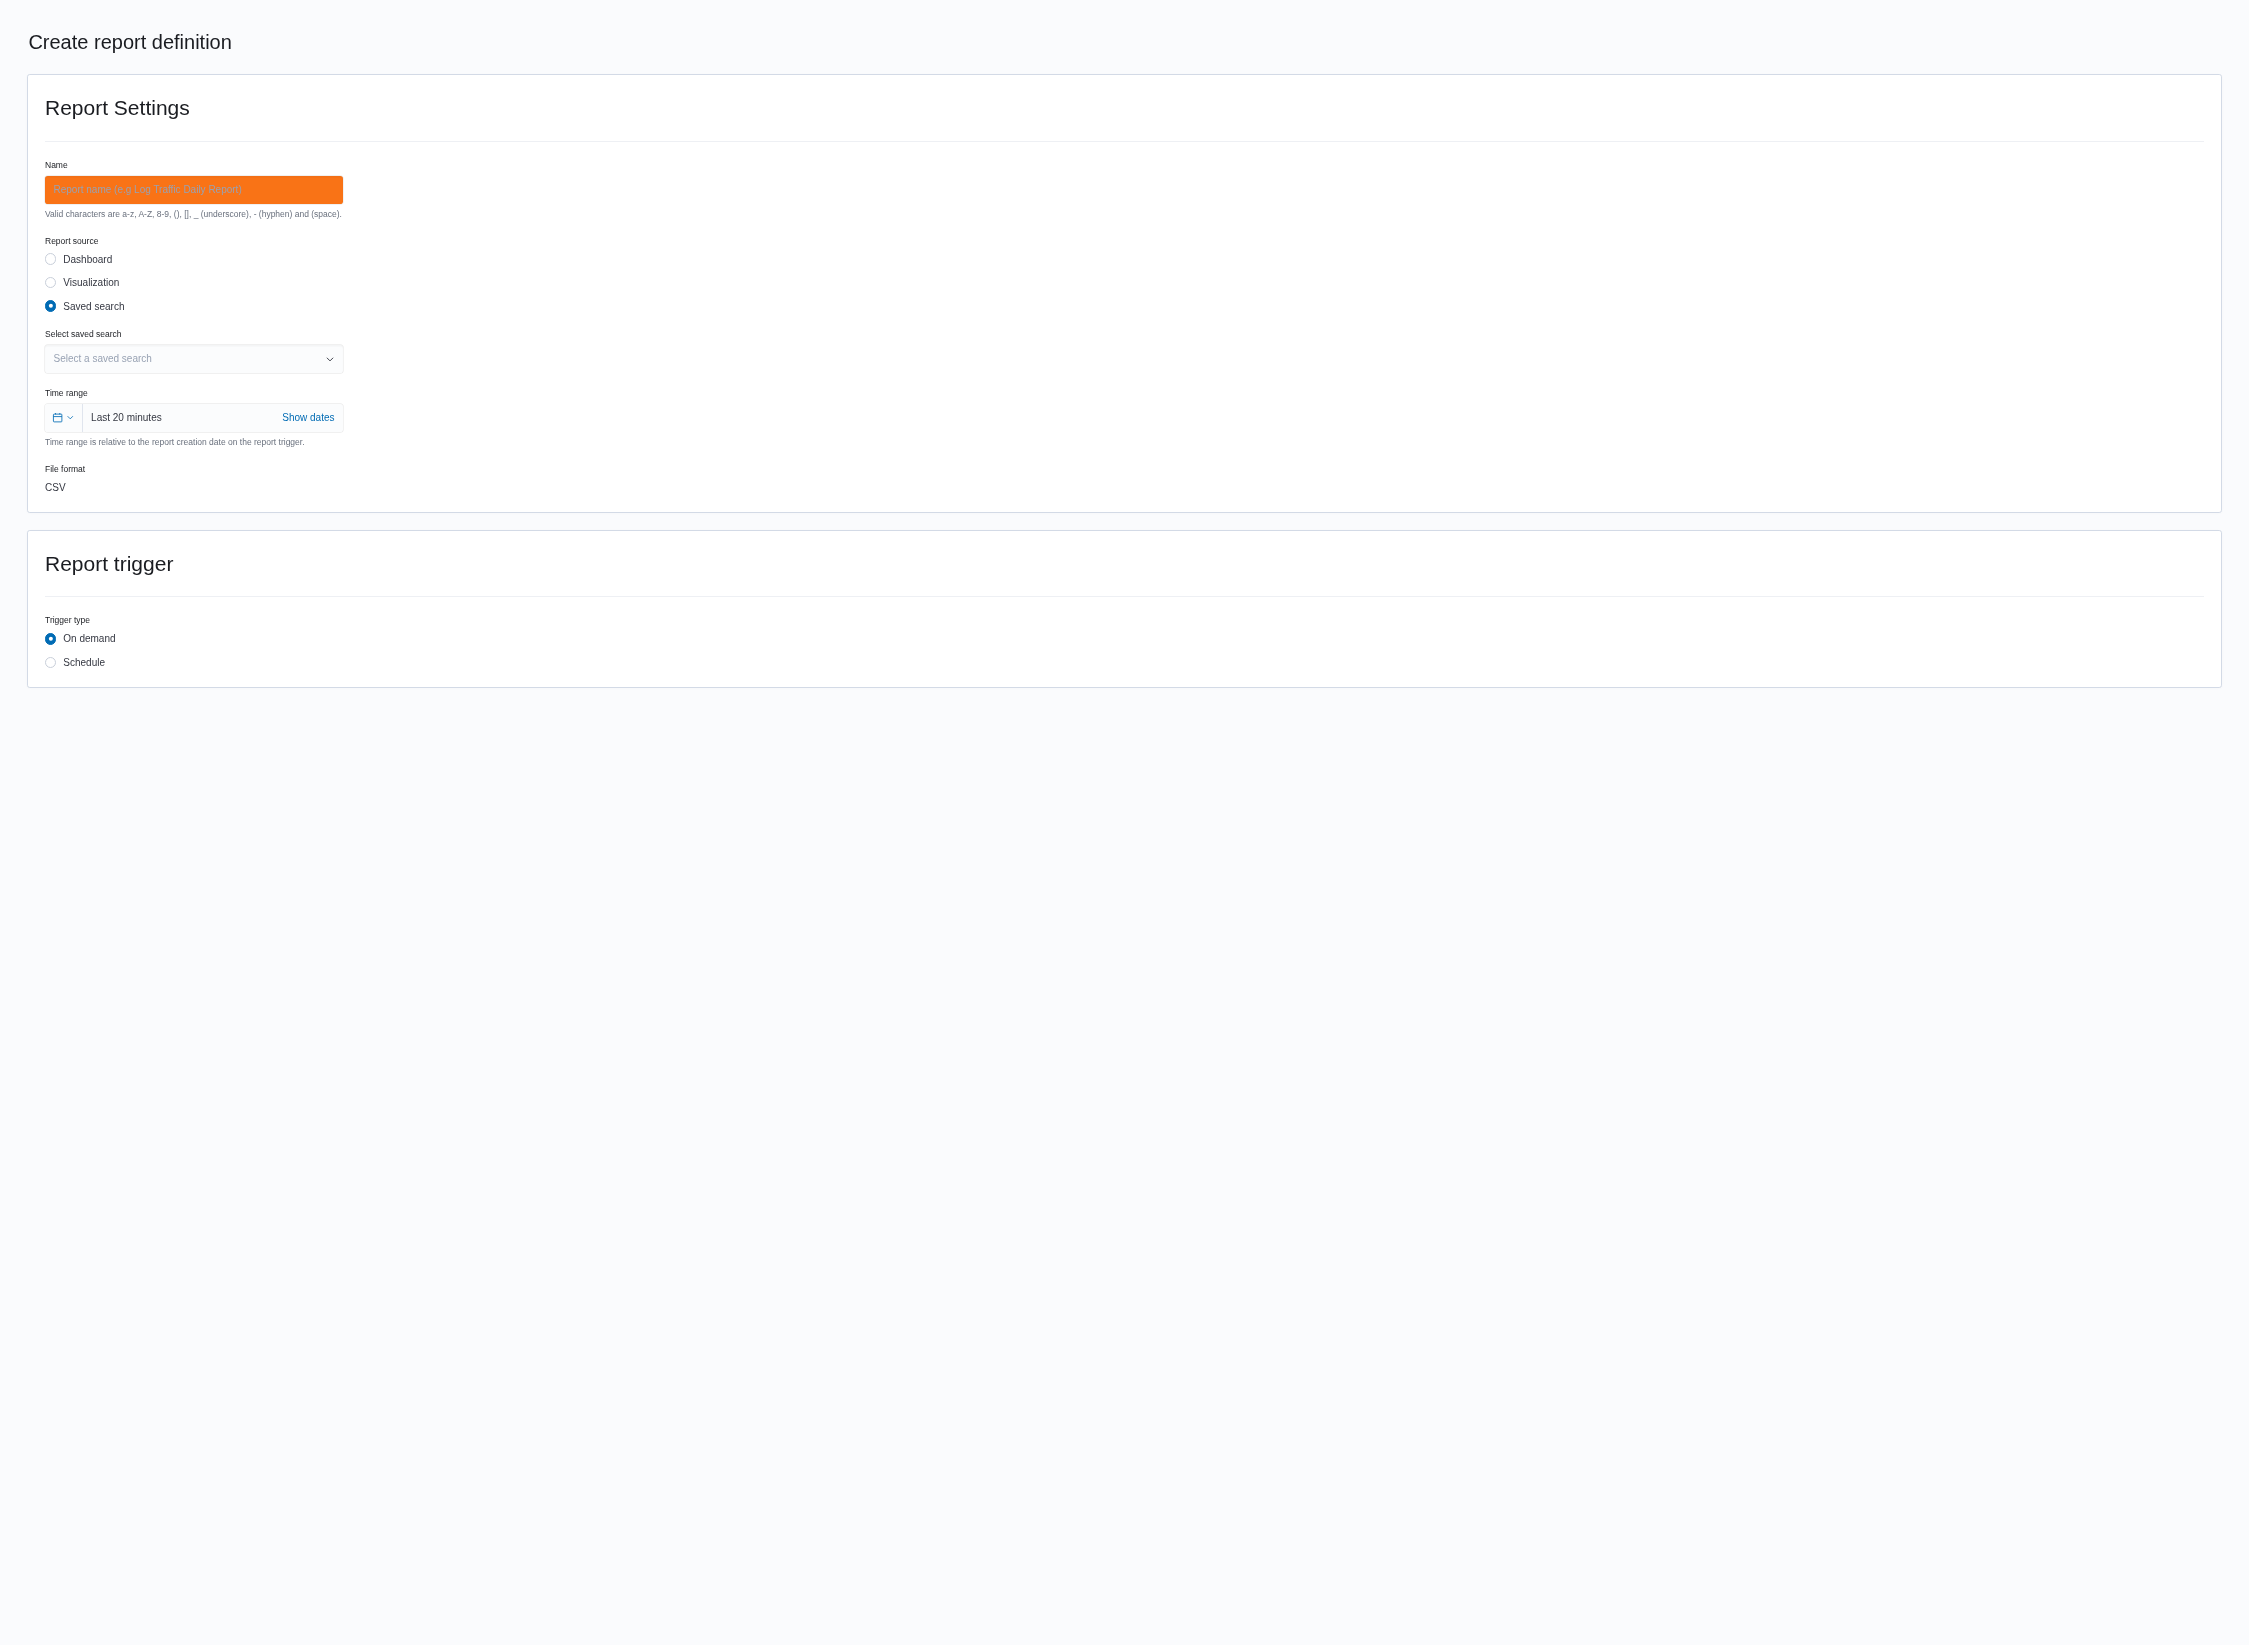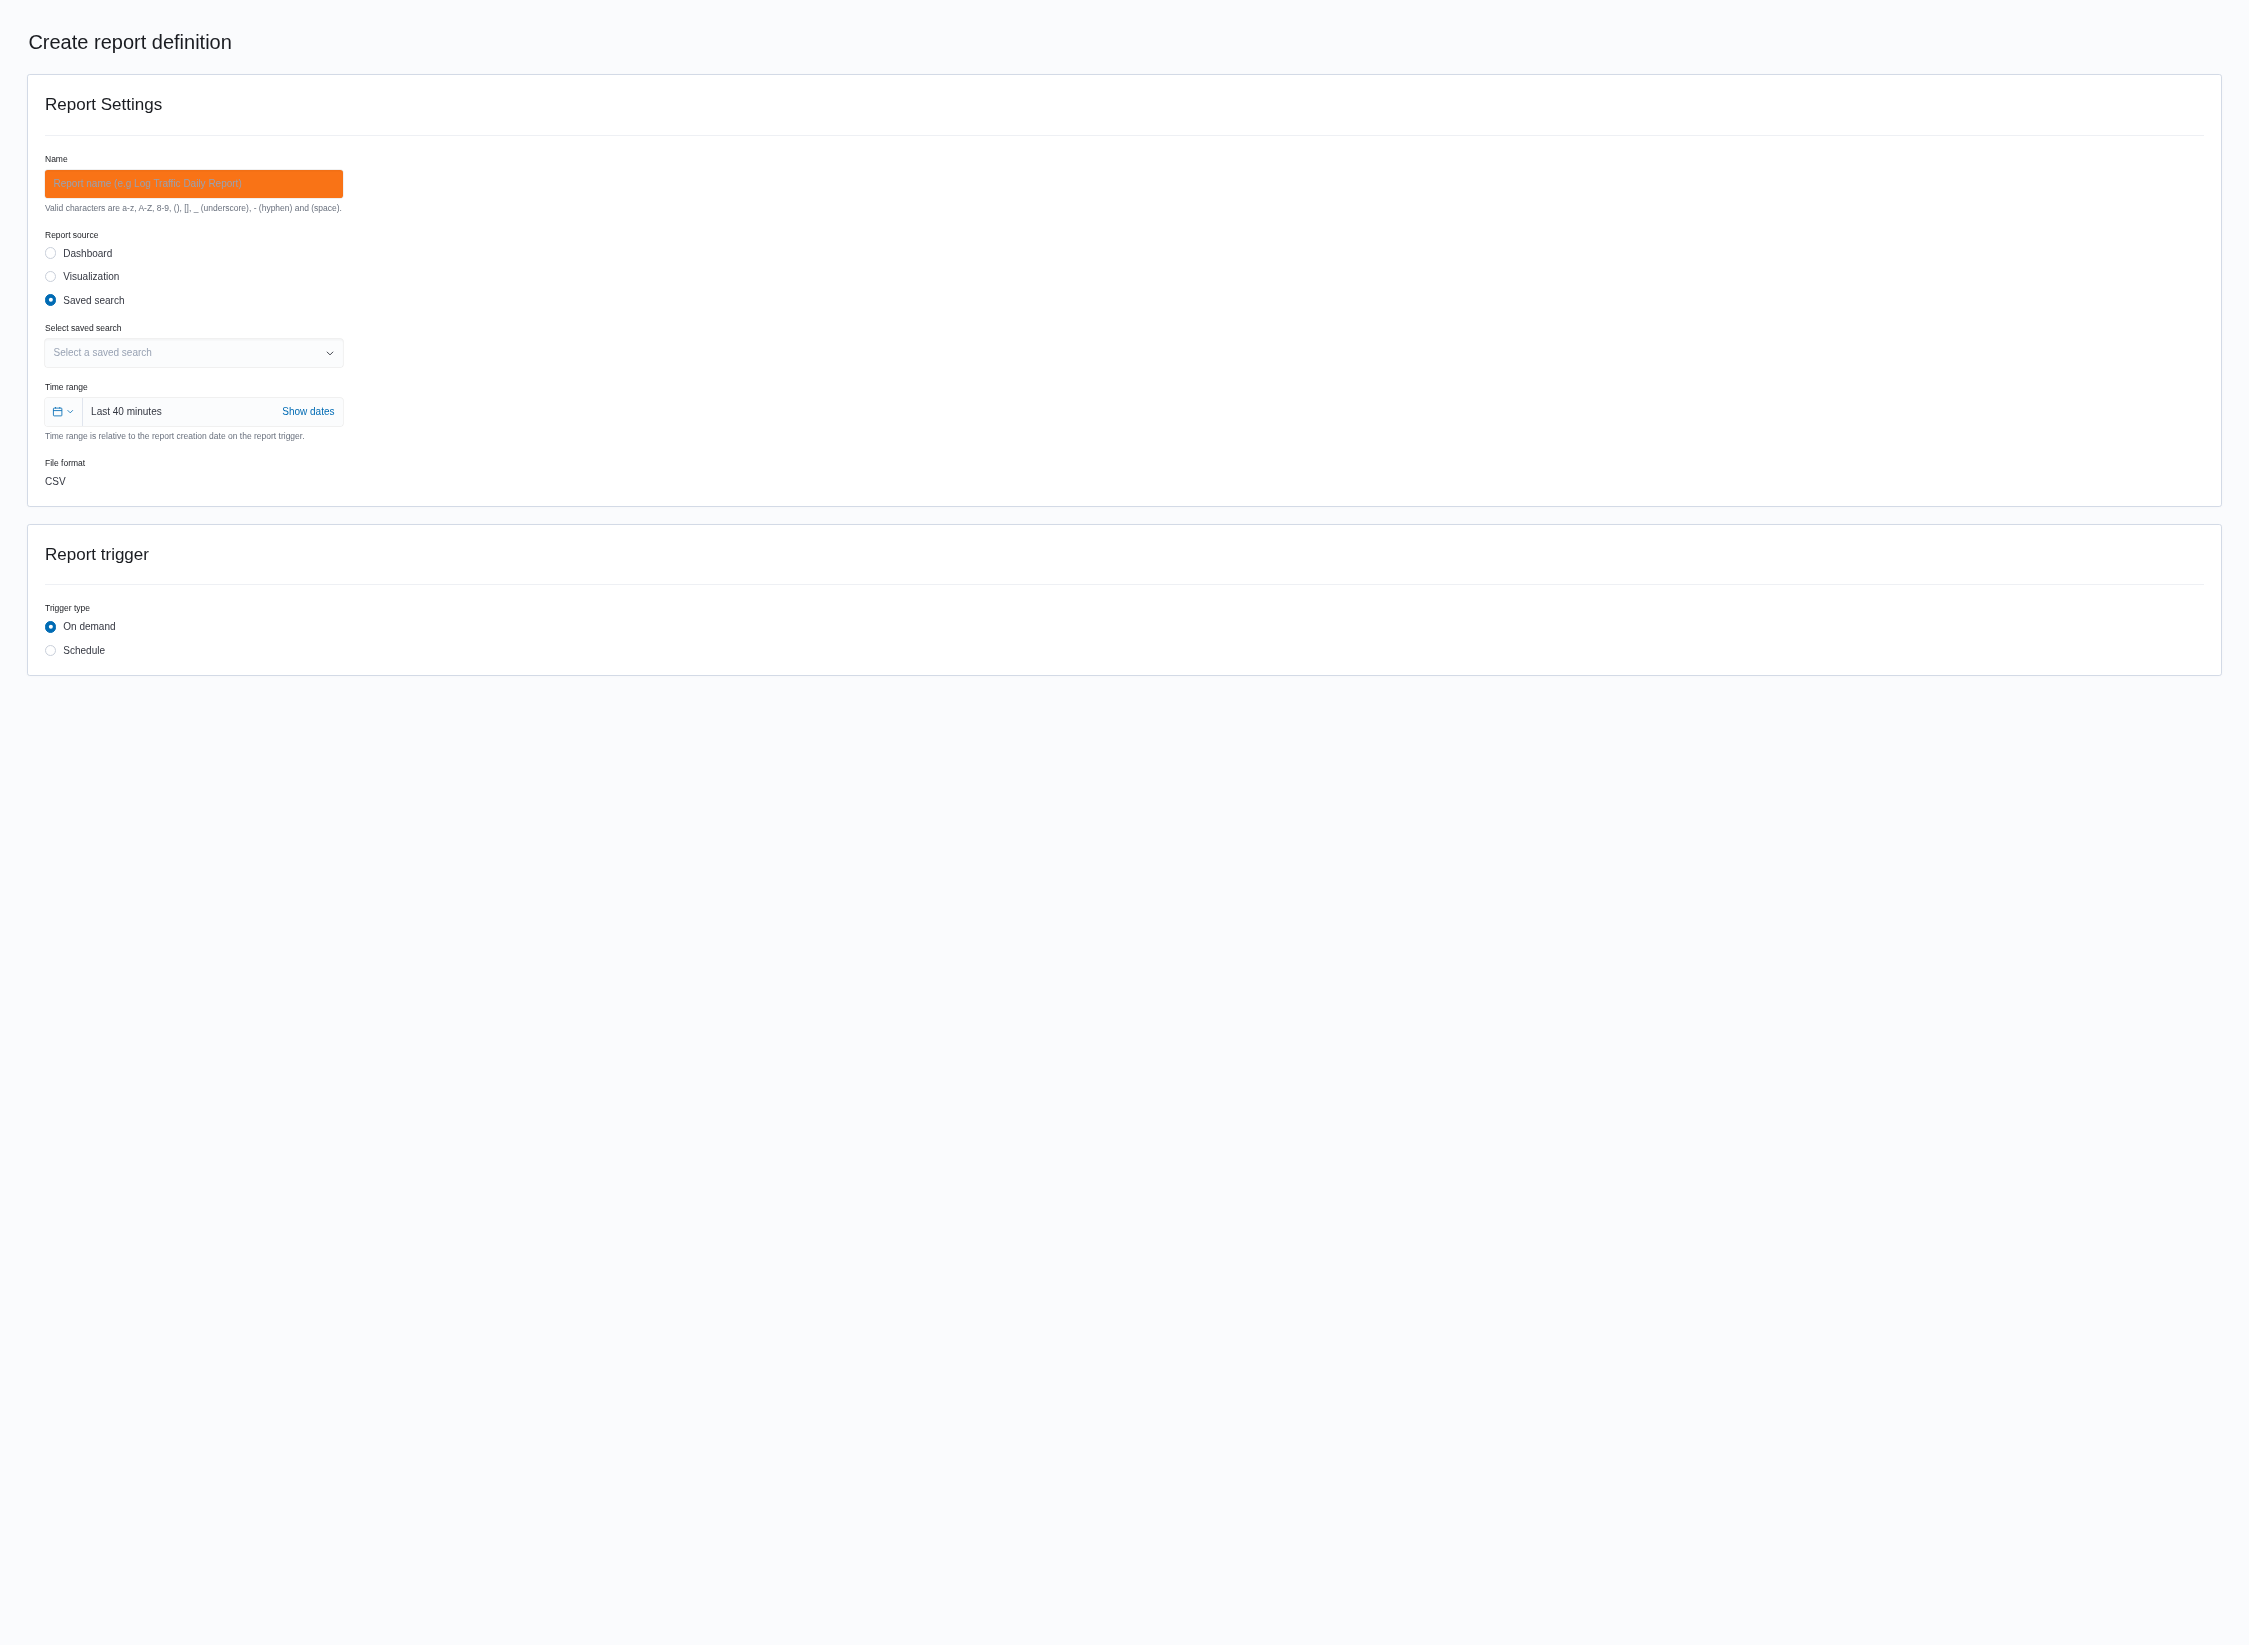--- a/index.html
+++ b/index.html
@@ -26,21 +26,21 @@
     }
     .panel {
       background: #ffffff;
       border: 0.7px solid #d3dae6;
       border-radius: 2.8px;
       padding: 17px;
       margin-bottom: 17px;
       box-shadow: 0 0.6px 2.8px -0.7px rgba(0,0,0,0.03);
     }
     .panel-title {
-      font-size: 17px;
+      font-size: 21px;
       font-weight: 400;
       color: #1a1c21;
       margin-bottom: 17px;
     }
     .panel-hr {
       border: none;
       border-top: 0.7px solid #eef0f4;
       margin-bottom: 17px;
     }
     .form-row {
@@ -250,21 +250,21 @@
             <rect x="2" y="3" width="12" height="11" rx="1"></rect>
             <line x1="2" y1="6.5" x2="14" y2="6.5"></line>
             <line x1="5" y1="1.5" x2="5" y2="3.5"></line>
             <line x1="11" y1="1.5" x2="11" y2="3.5"></line>
           </svg>
           <svg width="8.5" height="8.5" viewBox="0 0 16 16" fill="none" stroke="currentColor" stroke-width="1.5">
             <path d="M3 6l5 5 5-5"></path>
           </svg>
         </div>
         <div class="date-body">
-          <span class="date-value">Last 40 minutes</span>
+          <span class="date-value">Last 20 minutes</span>
           <span class="show-dates">Show dates</span>
         </div>
       </div>
       <div class="help-text">Time range is relative to the report creation date on the report trigger.</div>
     </div>
 
     <div class="form-row" style="margin-bottom:0;">
       <label class="form-label">File format</label>
       <div class="static-value">CSV</div>
     </div>

